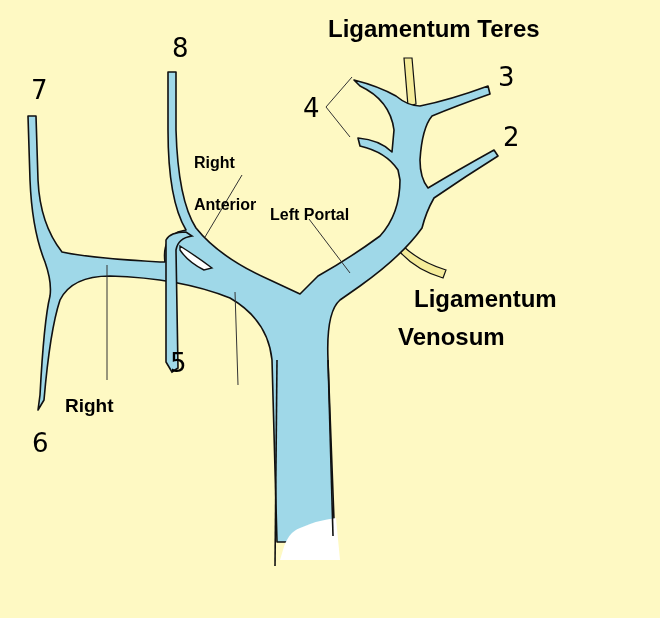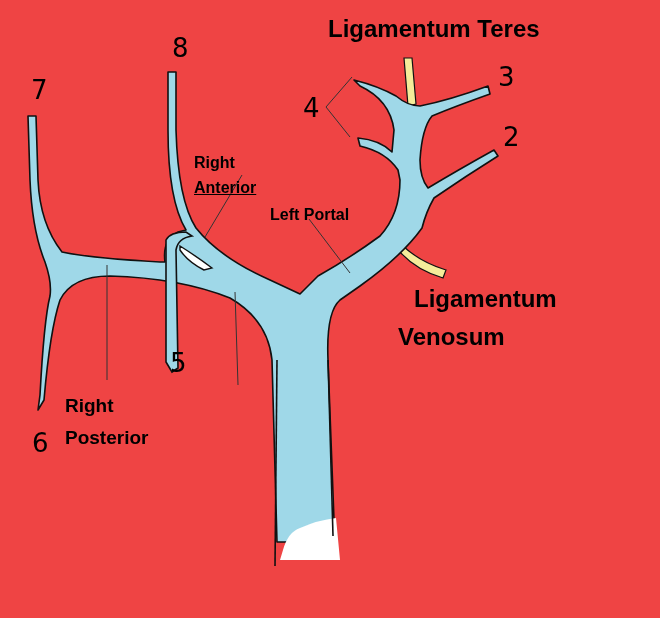--- a/index.html
+++ b/index.html
@@ -1,16 +1,16 @@
 <!DOCTYPE html>
 <html><head>
 <meta charset="utf-8">
 <style>
   html, body { margin: 0; padding: 0; background: #ffffff; }
-  #canvas { position: relative; width: 660px; height: 618px; overflow: hidden; background: #ef4444; }
+  #canvas { position: relative; width: 660px; height: 618px; overflow: hidden; background: #fef9c3; }
   svg { position: absolute; left: 0; top: 0; }
   .lbl { position: absolute; font-family: "DejaVu Sans", sans-serif; color: #000; white-space: nowrap; }
   .bold { font-family: "Liberation Sans", sans-serif; font-weight: bold; }
   .num { font-family: "DejaVu Sans", sans-serif; font-size: 26px; }
   .big { font-size: 24px; }
   .mid { font-size: 19px; }
   .sm  { font-size: 16px; line-height: 23px; }
 </style>
 </head>
 <body>
@@ -85,23 +85,22 @@
       <line x1="309" y1="219" x2="350" y2="273"></line>
       <polyline points="352,77 326,107 350,137"></polyline>
     </g>
   </svg>
 
   <div class="lbl bold big" style="left:328px; top:15px;">Ligamentum Teres</div>
   <div class="lbl bold big" style="left:398px; top:285px;margin-left:16px;">Ligamentum</div>
   <div class="lbl bold sm" style="left:270px; top:203px;">Left Portal</div>
   <div class="lbl bold big" style="left:398px; top:323px;">Venosum</div>
   <div class="lbl bold sm" style="left:194px; top:151px;">Right</div>
-  <div class="lbl bold sm" style="left:194px; top:176px;text-decoration:underline;">Anterior</div>
+  <div class="lbl bold sm" style="left:194px; top:193px;">Anterior</div>
   <div class="lbl bold mid" style="left:65px; top:395px;">Right</div>
-  <div class="lbl bold mid" style="left:65px; top:427px;">Posterior</div>
 
   <div class="lbl num" style="left:498px; top:62px;">3</div>
   <div class="lbl num" style="left:503px; top:122px;">2</div>
   <div class="lbl num" style="left:303px; top:93px;">4</div>
   <div class="lbl num" style="left:170px; top:348px;">5</div>
   <div class="lbl num" style="left:32px; top:428px;">6</div>
   <div class="lbl num" style="left:31px; top:75px;">7</div>
   <div class="lbl num" style="left:172px; top:33px;">8</div>
 </div>
 

